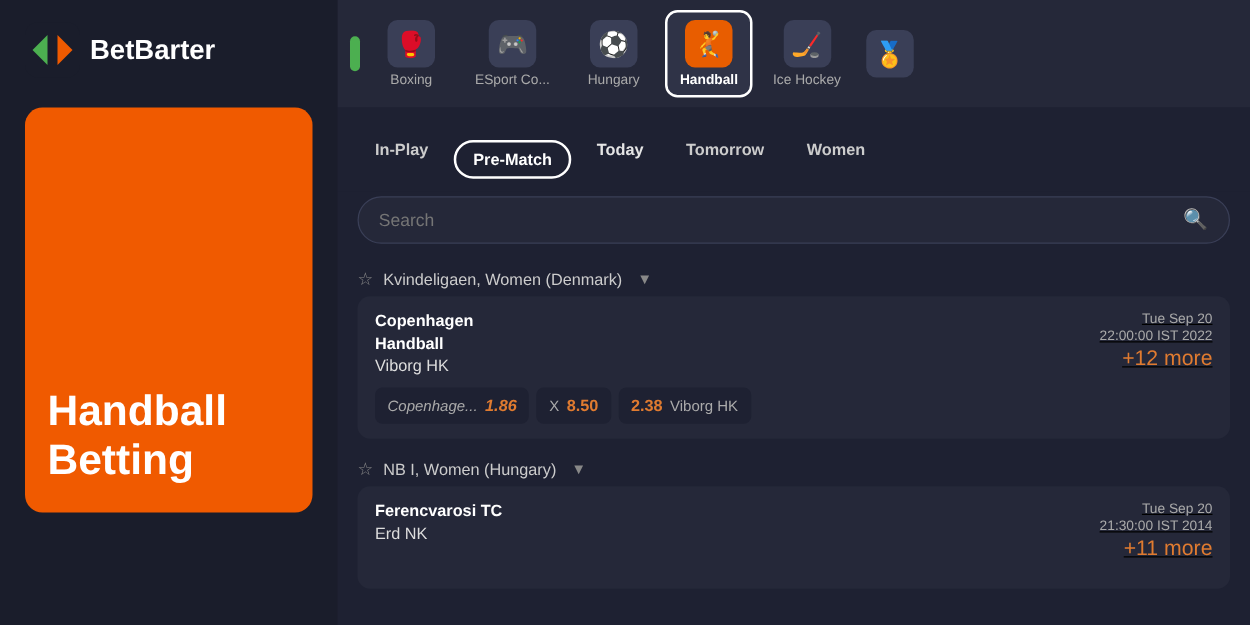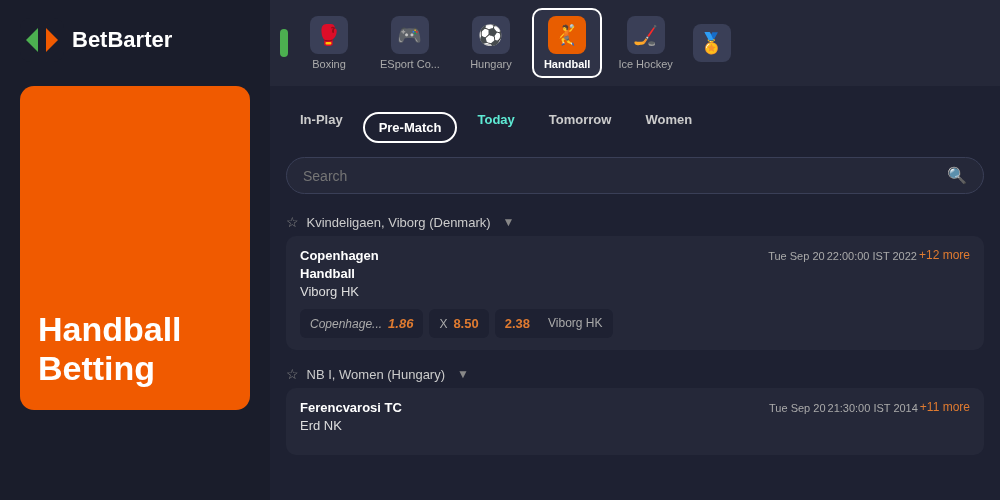--- a/index.html
+++ b/index.html
@@ -162,21 +162,21 @@
       border: 2px solid #ffffff;
       border-radius: 20px;
       margin-top: 16px;
     }
     .tab.plain {
       font-weight: 600;
       color: #cccccc;
     }
     .tab.plain-bold {
       font-weight: 700;
-      color: #5eead4;
+      color: #e5e5e5;
     }
 
     
     .search-area {
       padding: 4px 16px 10px;
     }
     .search-box {
       background: #252839;
       border: 1.5px solid #3a3f57;
       border-radius: 24px;
@@ -246,30 +246,30 @@
       font-weight: 700;
       color: #ffffff;
     }
     .team-away {
       font-size: 13px;
       color: #dddddd;
     }
     .match-meta {
       text-align: right;
       display: flex;
-      flex-direction: row;
-      align-items: flex-end;
+      flex-direction: column;
       gap: 2px;
+      text-decoration: underline;
     }
     .match-date {
       font-size: 11px;
       color: #aaa;
     }
     .more-link {
-      font-size: 12px;
+      font-size: 17px;
       color: #e07b30;
       cursor: pointer;
     }
     .odds-row {
       display: flex;
       gap: 6px;
       align-items: center;
     }
     .odds-btn {
       background: #1e2132;
@@ -311,22 +311,22 @@
       font-weight: 700;
     }
     .odds-btn-away {
       background: #1e2132;
       border: none;
       border-radius: 6px;
       padding: 7px 10px;
       font-size: 13px;
       cursor: pointer;
       display: flex;
-      align-items: flex-start;
-      gap: 18px;
+      align-items: flex-end;
+      gap: 6px;
     }
     .odds-btn-away .odd-value {
       color: #e07b30;
       font-weight: 700;
     }
     .odds-btn-away .team-name-short {
       color: #aaa;
       font-size: 12px;
     }
   </style>
@@ -396,21 +396,21 @@
     <div class="search-box">
       <input type="text" class="search-input" placeholder="Search" style="">
       <span class="search-icon-wrap">🔍</span>
     </div>
   </div>
 
   <div class="content-area">
 
     <div class="league-header">
       <span class="star-icon">☆</span>
-      <span>Kvindeligaen, Viborg (Denmark)</span>
+      <span>Kvindeligaen, Women (Denmark)</span>
       <span class="dropdown-icon">▼</span>
     </div>
 
     <div class="match-card">
       <div class="match-info-row">
         <div class="match-teams">
           <span class="team-home">Copenhagen</span>
           <span class="team-home">Handball</span>
           <span class="team-away">Viborg HK</span>
         </div>

